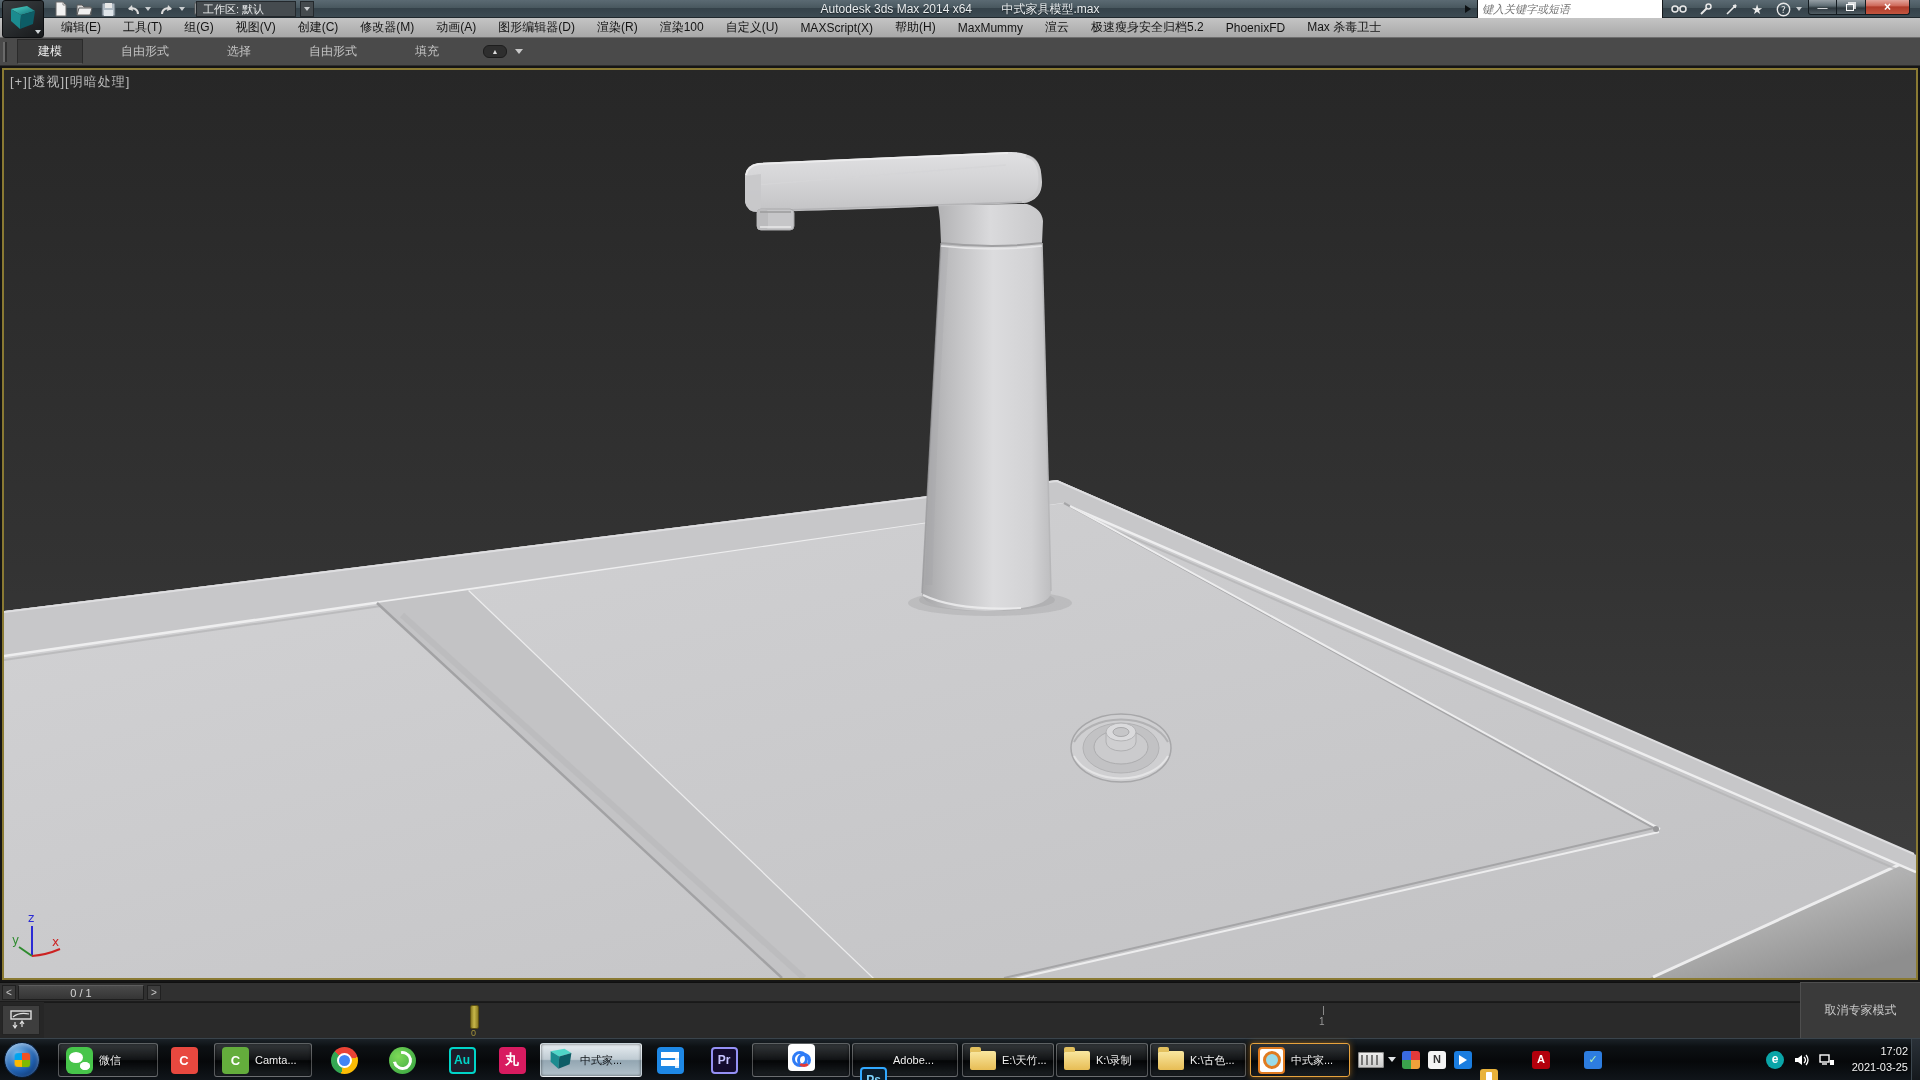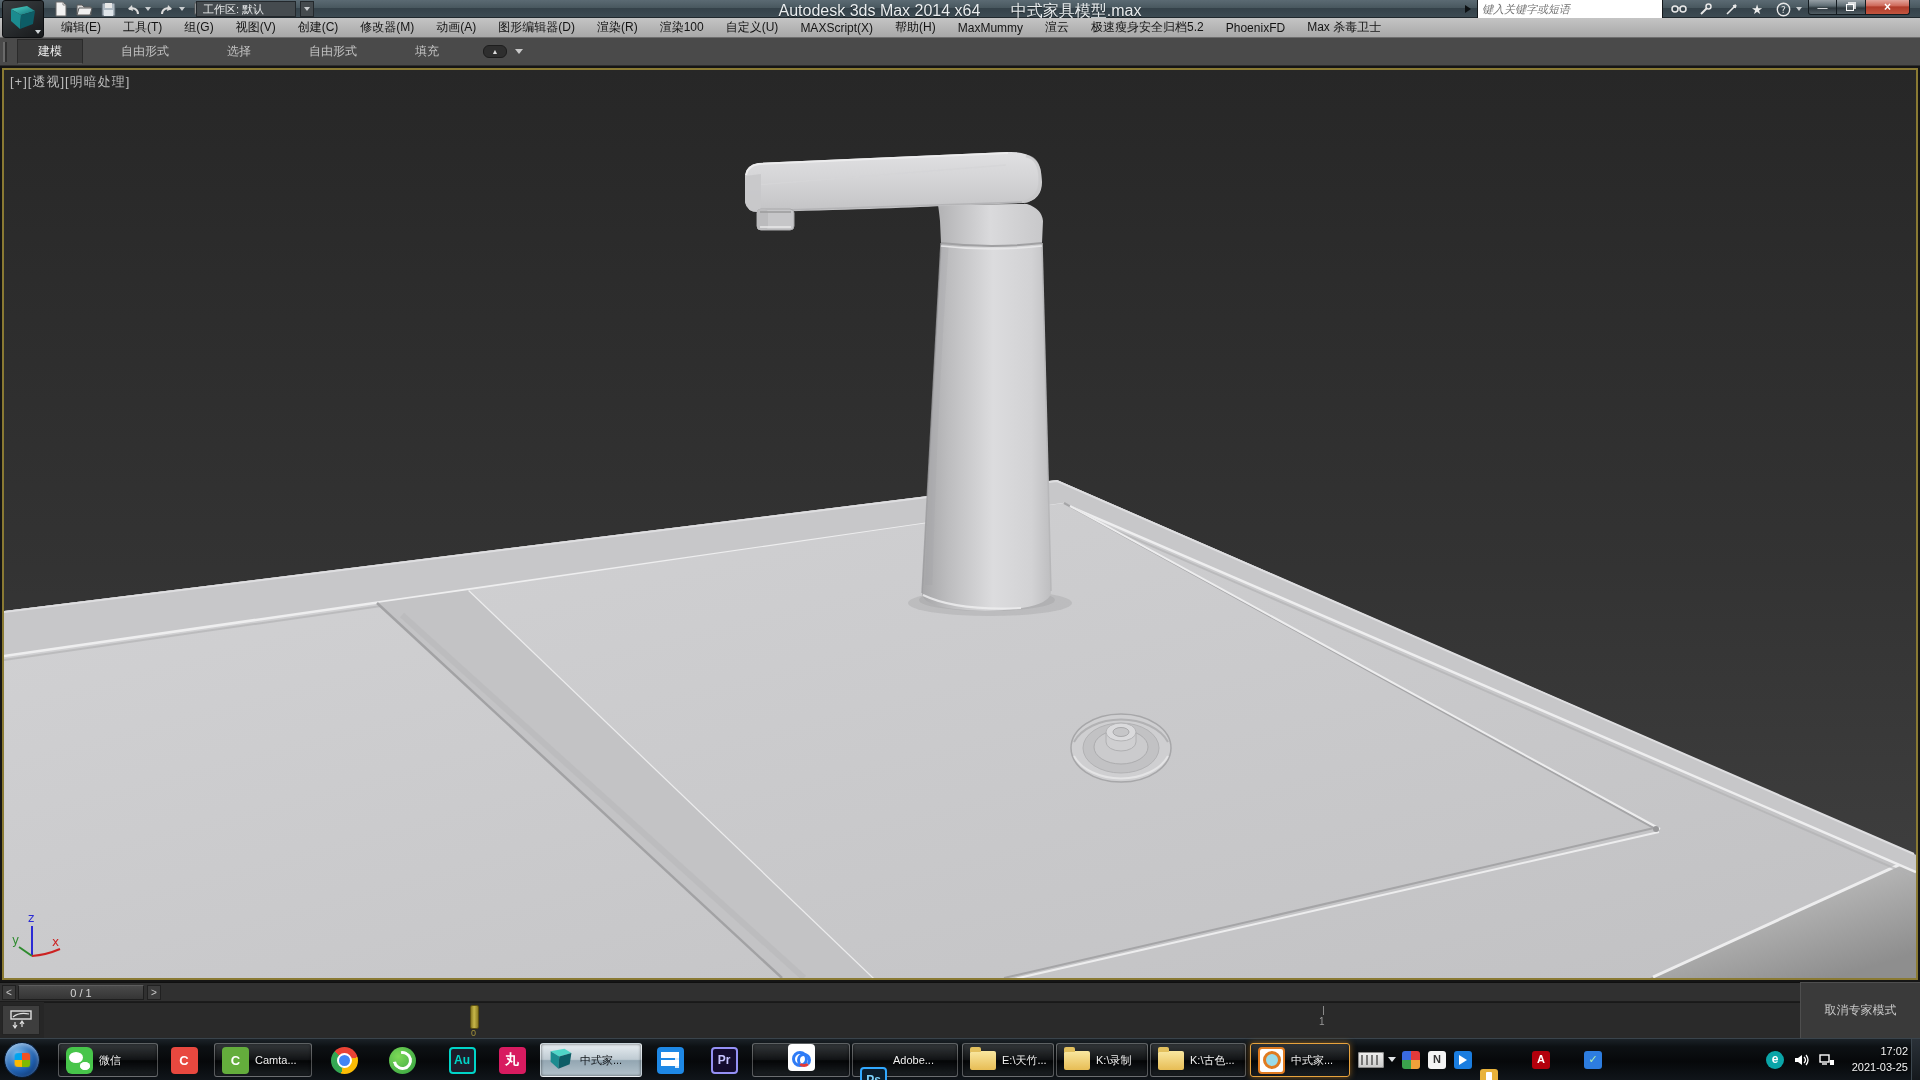--- a/index.html
+++ b/index.html
@@ -17,21 +17,21 @@
   #logo-btn .caret { position:absolute; right:2px; bottom:3px; width:0; height:0;
     border-left:3px solid transparent; border-right:3px solid transparent; border-top:4px solid #cfd4d7; }
   .qat { position:absolute; left:52px; top:1px; height:16px; display:flex; align-items:center; gap:7px; }
   .qat-ic { width:17px; height:16px; display:flex; align-items:center; justify-content:center; }
   .mini-caret { width:0; height:0; border-left:3px solid transparent; border-right:3px solid transparent;
     border-top:4px solid #c9cdd0; margin-left:-3px; }
   #workspace { position:absolute; left:196px; top:1px; width:100px; height:16px; background:#454b4f;
     border:1px solid #23282c; color:#e8eaeb; font-size:11px; line-height:14px; padding-left:6px; }
   #workspace-caret { position:absolute; left:300px; top:1px; width:14px; height:16px; display:flex;
     align-items:center; justify-content:center; background:#454b4f; border:1px solid #23282c; }
-  #title-center { position:absolute; left:0; right:0; top:1px; text-align:center; font-size:16px;
+  #title-center { position:absolute; left:0; right:0; top:1px; text-align:center; font-size:12px;
     color:#e9edef; text-shadow:0 1px 1px #1c2327; pointer-events:none; }
   #title-center .doc { margin-left:26px; }
   #title-search { position:absolute; right:118px; top:1px; height:16px; display:flex; align-items:center; gap:6px; }
   #back-arrow { width:0; height:0; border-top:4px solid transparent; border-bottom:4px solid transparent;
     border-left:6px solid #0d1113; }
   #search-input { width:186px; height:28px; border:1px solid #15191c; background:#fff; font-style:italic;
     font-size:11px; color:#555; padding:0 4px; font-family:"Liberation Sans","DejaVu Sans",sans-serif; }
   .tb-ic { width:20px; height:15px; display:flex; align-items:center; justify-content:center; }
   #win-buttons { position:absolute; right:10px; top:0; display:flex; }
   .winbtn { height:15px; border:1px solid #141c21; border-top:none; display:flex; align-items:center;

